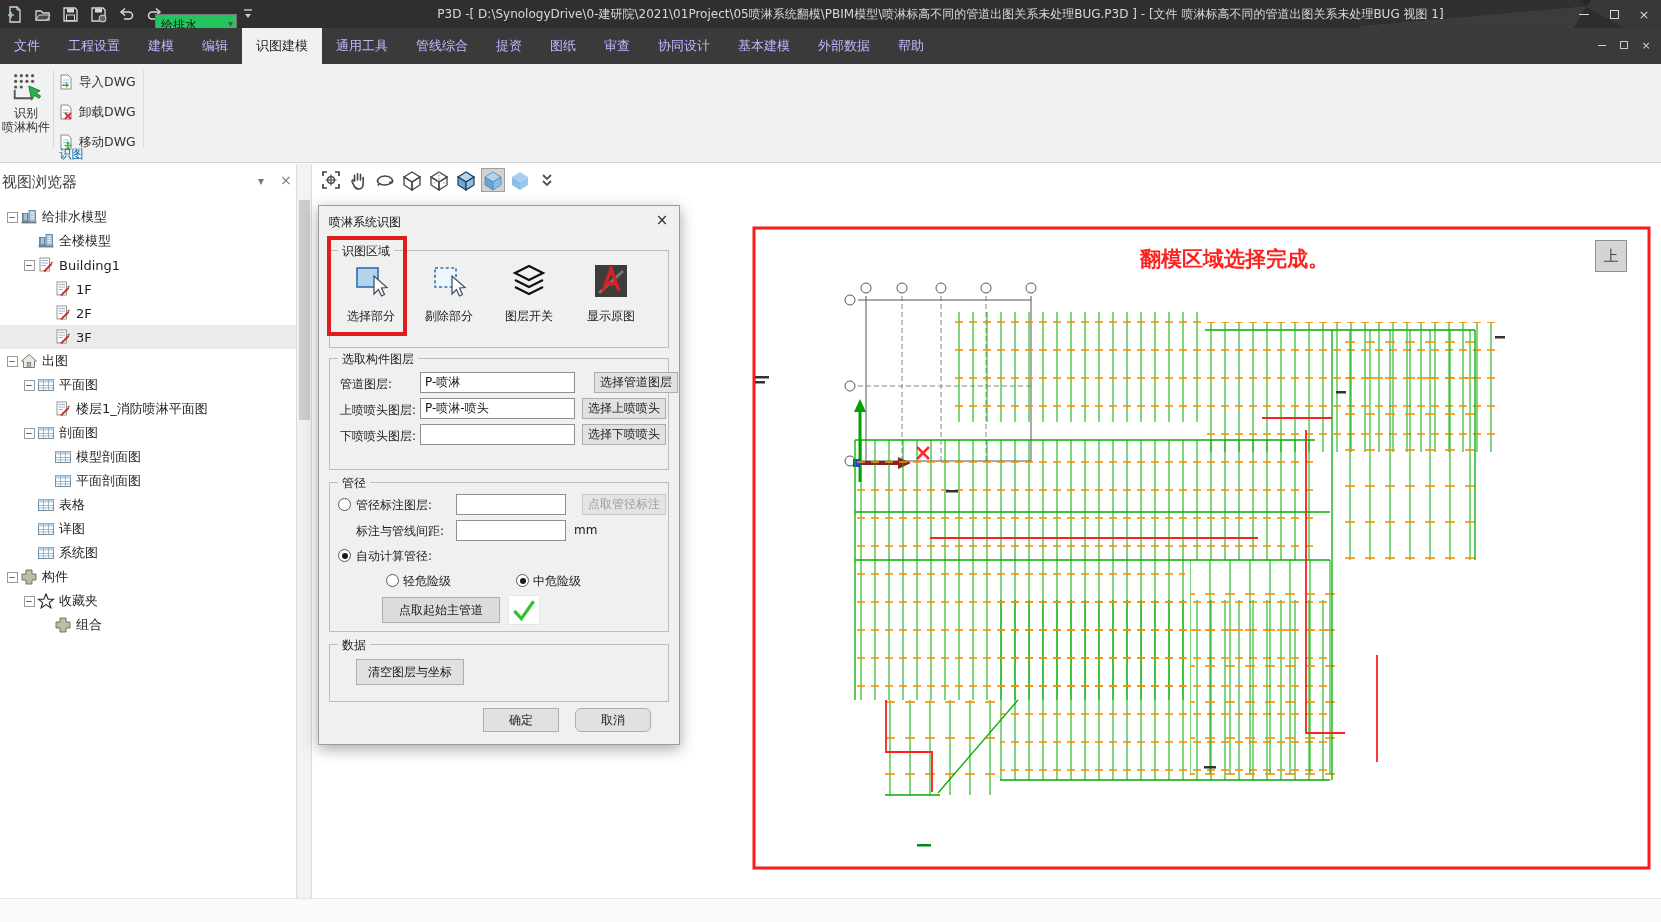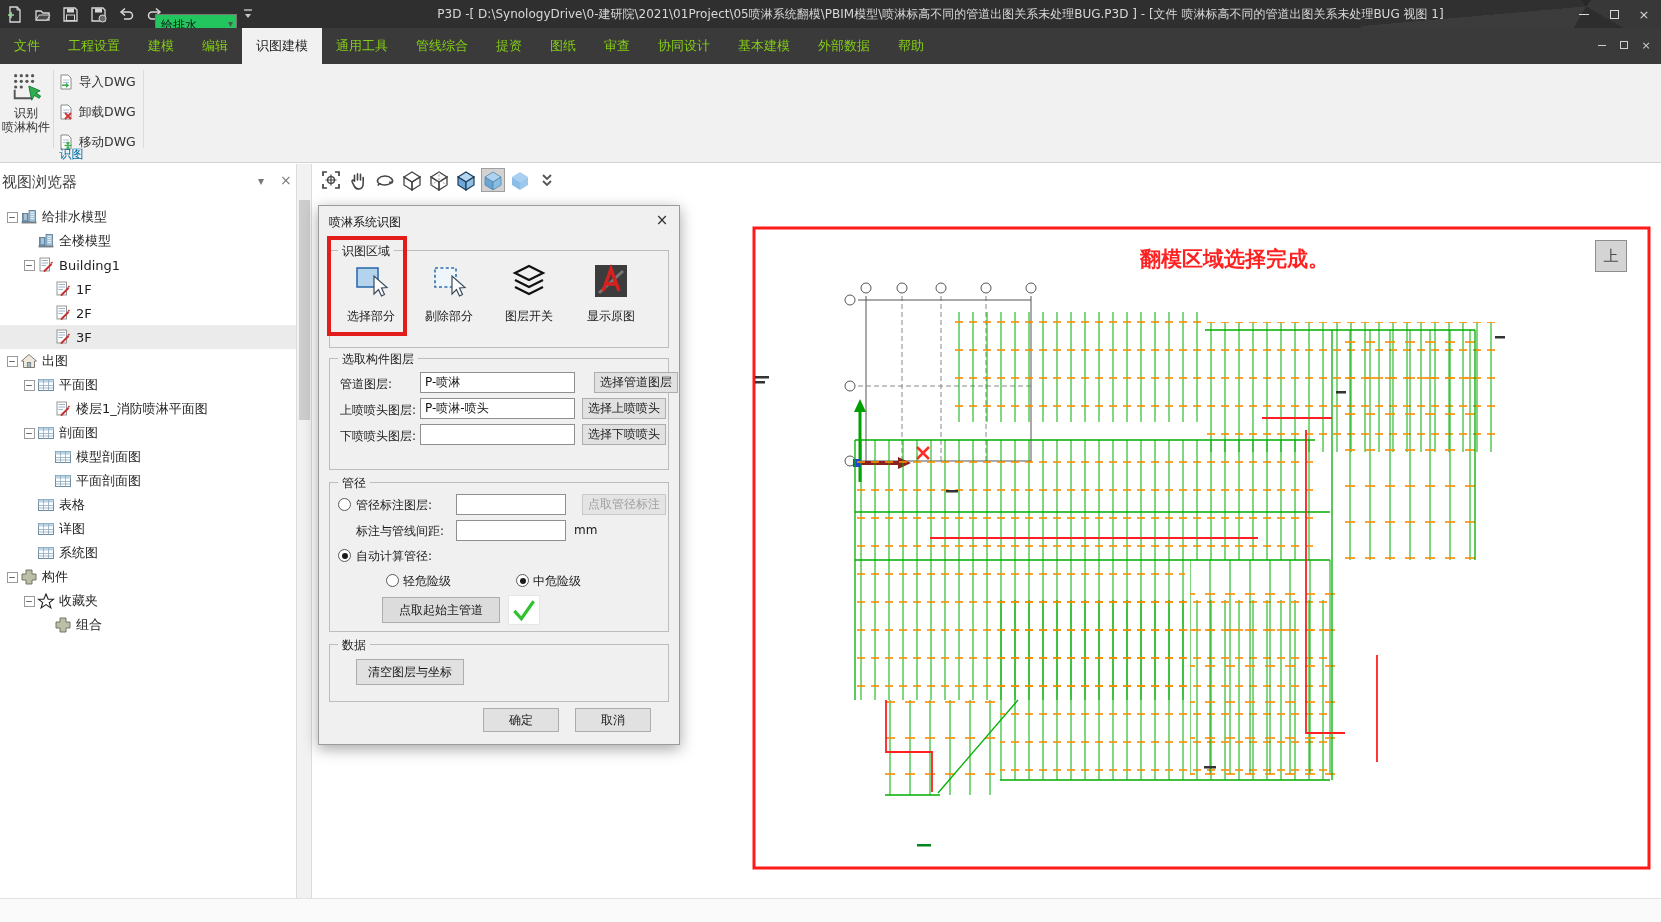--- a/index.html
+++ b/index.html
@@ -21,21 +21,21 @@
   .ws-combo .arrow { position:absolute; right:3px; top:3px; color:#555; font-size:10px; }
   .qat-more { position:absolute; left:240px; top:6px; }
   .win-title { position:absolute; left:330px; right:110px; top:0; height:28px; line-height:28px;
     text-align:center; color:#d8d8d8; font-size:12px; white-space:nowrap; overflow:hidden; }
   .wc-group { position:absolute; right:2px; top:0; height:28px; display:flex; z-index:5; }
   .wc { width:30px; height:28px; display:flex; align-items:center; justify-content:center; color:#d8d8d8; font-size:13px; }
   .wc .maxbox { width:9px; height:9px; border:1px solid #d8d8d8; display:block; }
   .wc .minbar { width:10px; height:1px; background:#d8d8d8; display:block; }
   
   .tabrow { position:absolute; left:0; top:28px; width:1661px; height:36px; background:#3a3a3a; display:flex; align-items:stretch; }
-  .mtab { padding:0 14px; line-height:36px; color:#84cc16; font-size:13px; }
+  .mtab { padding:0 14px; line-height:36px; color:#c4b5fd; font-size:13px; }
   .mtab.active { background:#f1f1f1; color:#1c1c1c; }
   .wc-group2 { position:absolute; right:4px; top:34px; display:flex; z-index:6; }
   .wc2 { width:22px; height:22px; display:flex; align-items:center; justify-content:center; color:#cfcfcf; font-size:11px; }
   .wc2 .maxbox { width:8px; height:8px; border:1px solid #cfcfcf; display:block; }
   .wc2 .minbar { width:8px; height:1px; background:#cfcfcf; display:block; }
   
   .ribbon { position:absolute; left:0; top:64px; width:1661px; height:99px; background:#f1f1f1; border-bottom:1px solid #d2d2d2; }
   .rib-big { position:absolute; left:2px; top:4px; width:48px; height:88px; text-align:center; }
   .rib-big svg { width:32px; height:32px; margin-top:3px; }
   .rib-big .l1,.rib-big .l2 { font-size:12px; color:#333; line-height:14px; }
@@ -732,16 +732,16 @@
           </svg>
       </div>
     </div>
 
     <div class="grp" style="left:10px; top:438px; width:340px; height:58px;">
       <span class="grp-lab">数据</span>
       <div class="btn" style="left:26px; top:14px; width:108px; height:26px;">清空图层与坐标</div>
     </div>
 
     <div class="btn" style="left:164px; top:502px; width:76px; height:24px;">确定</div>
-    <div class="btn" style="left:256px; top:502px; width:76px; height:24px;">取消</div>
+    <div class="btn" style="left:256px; top:502px; width:76px; height:24px;border-radius:6px;">取消</div>
   </div>
 
 </div>
 
 </body></html>

